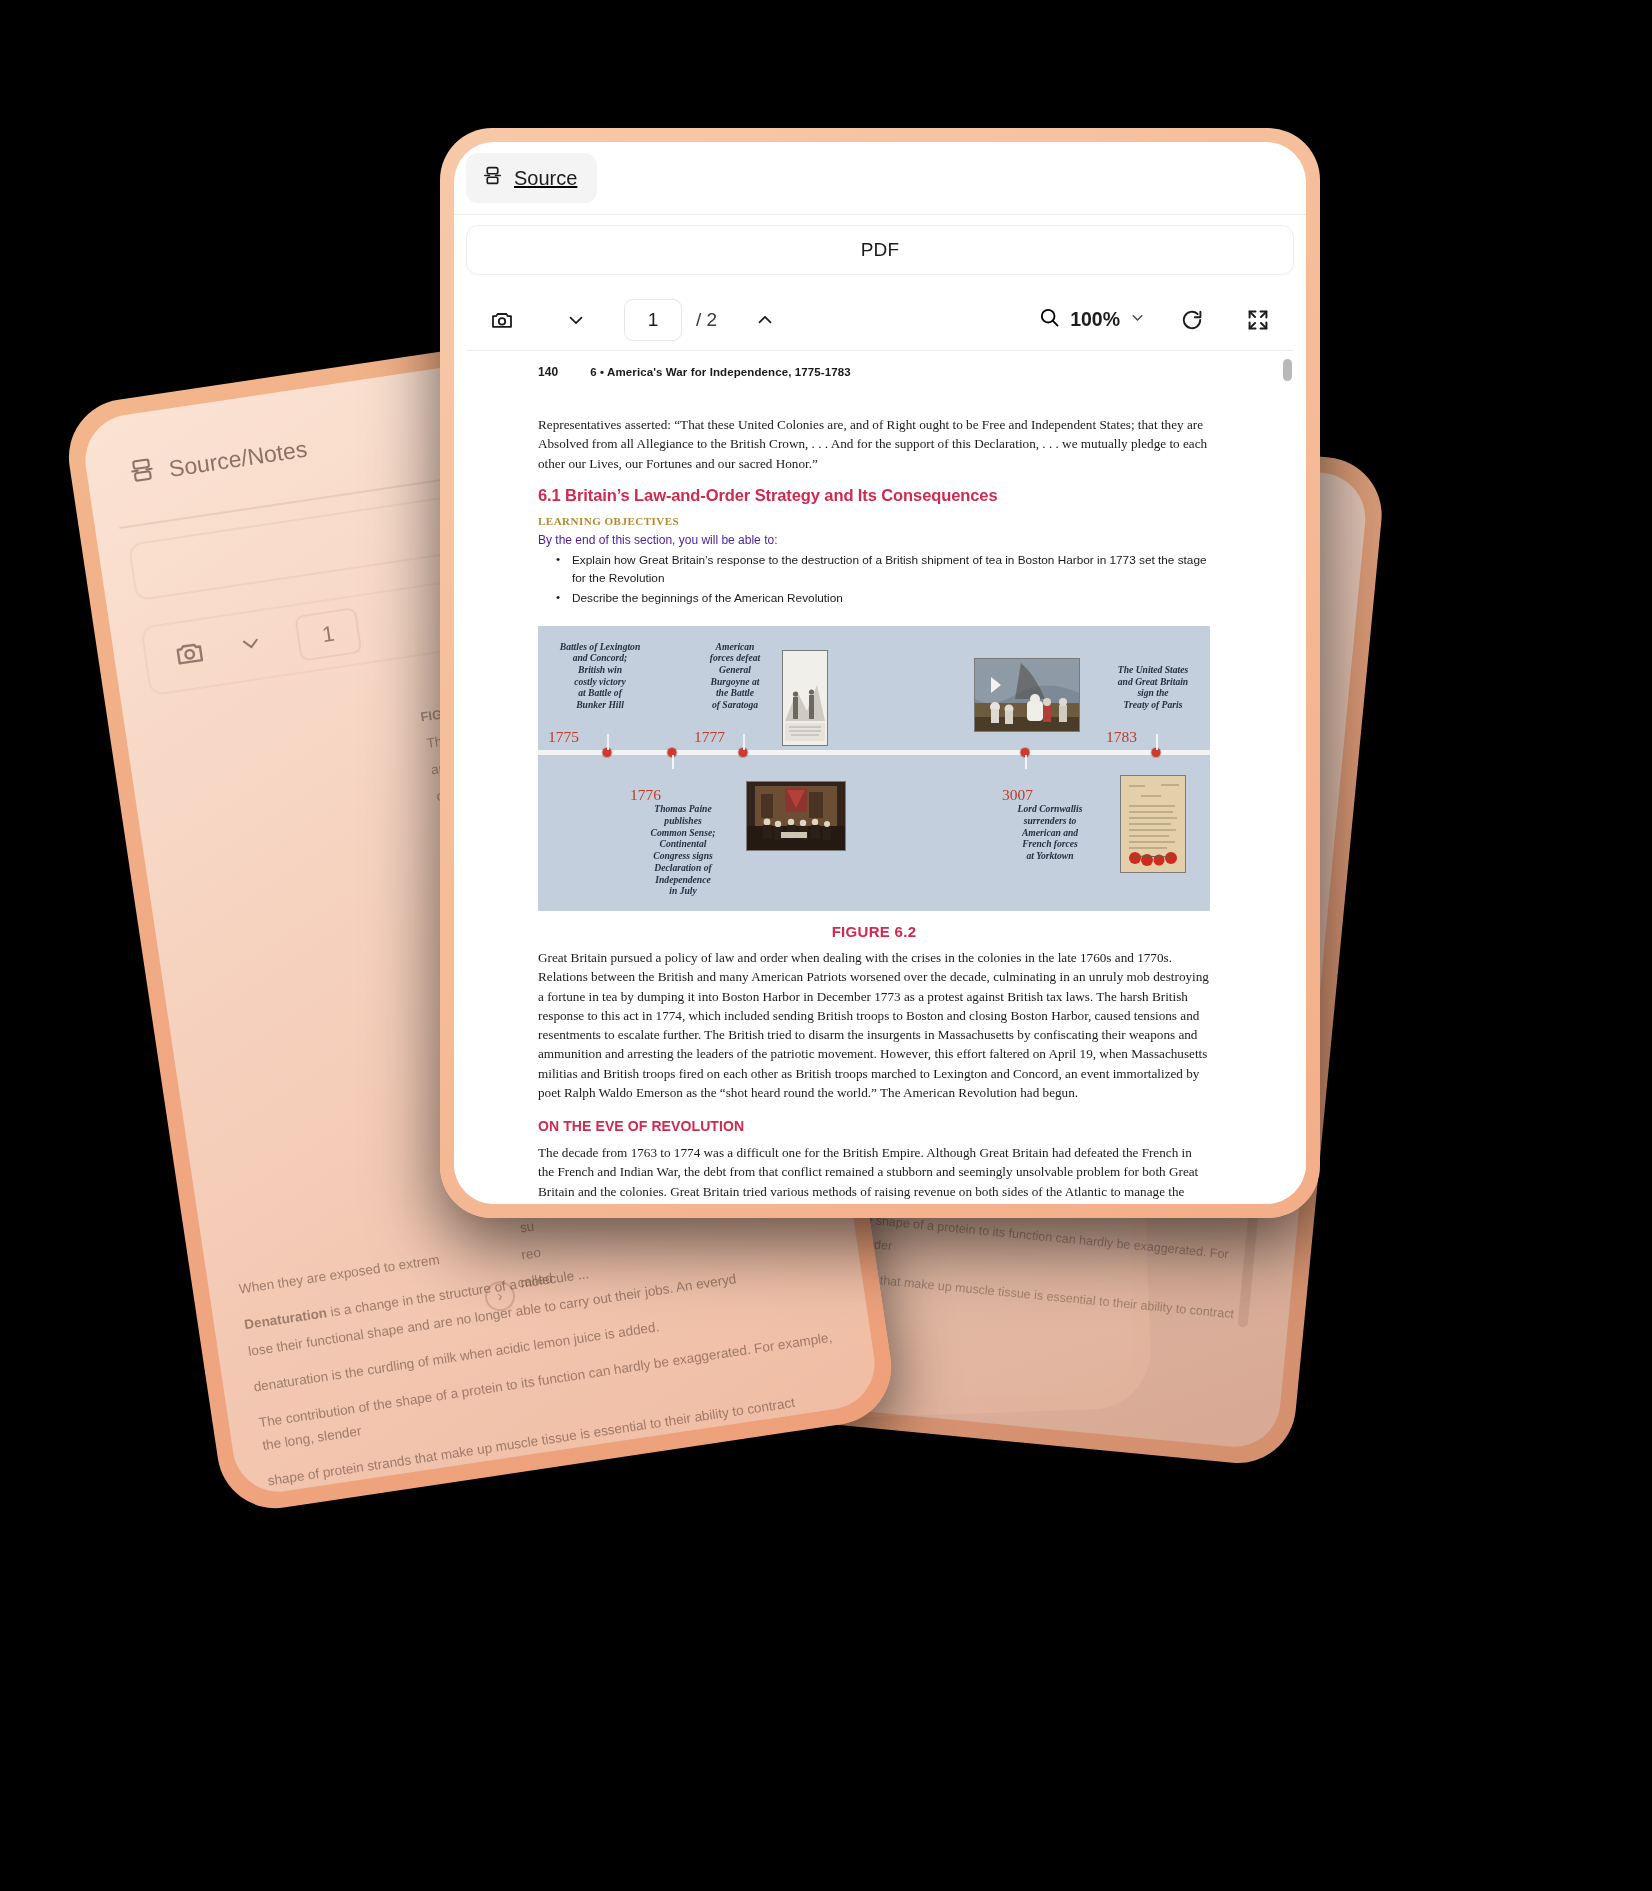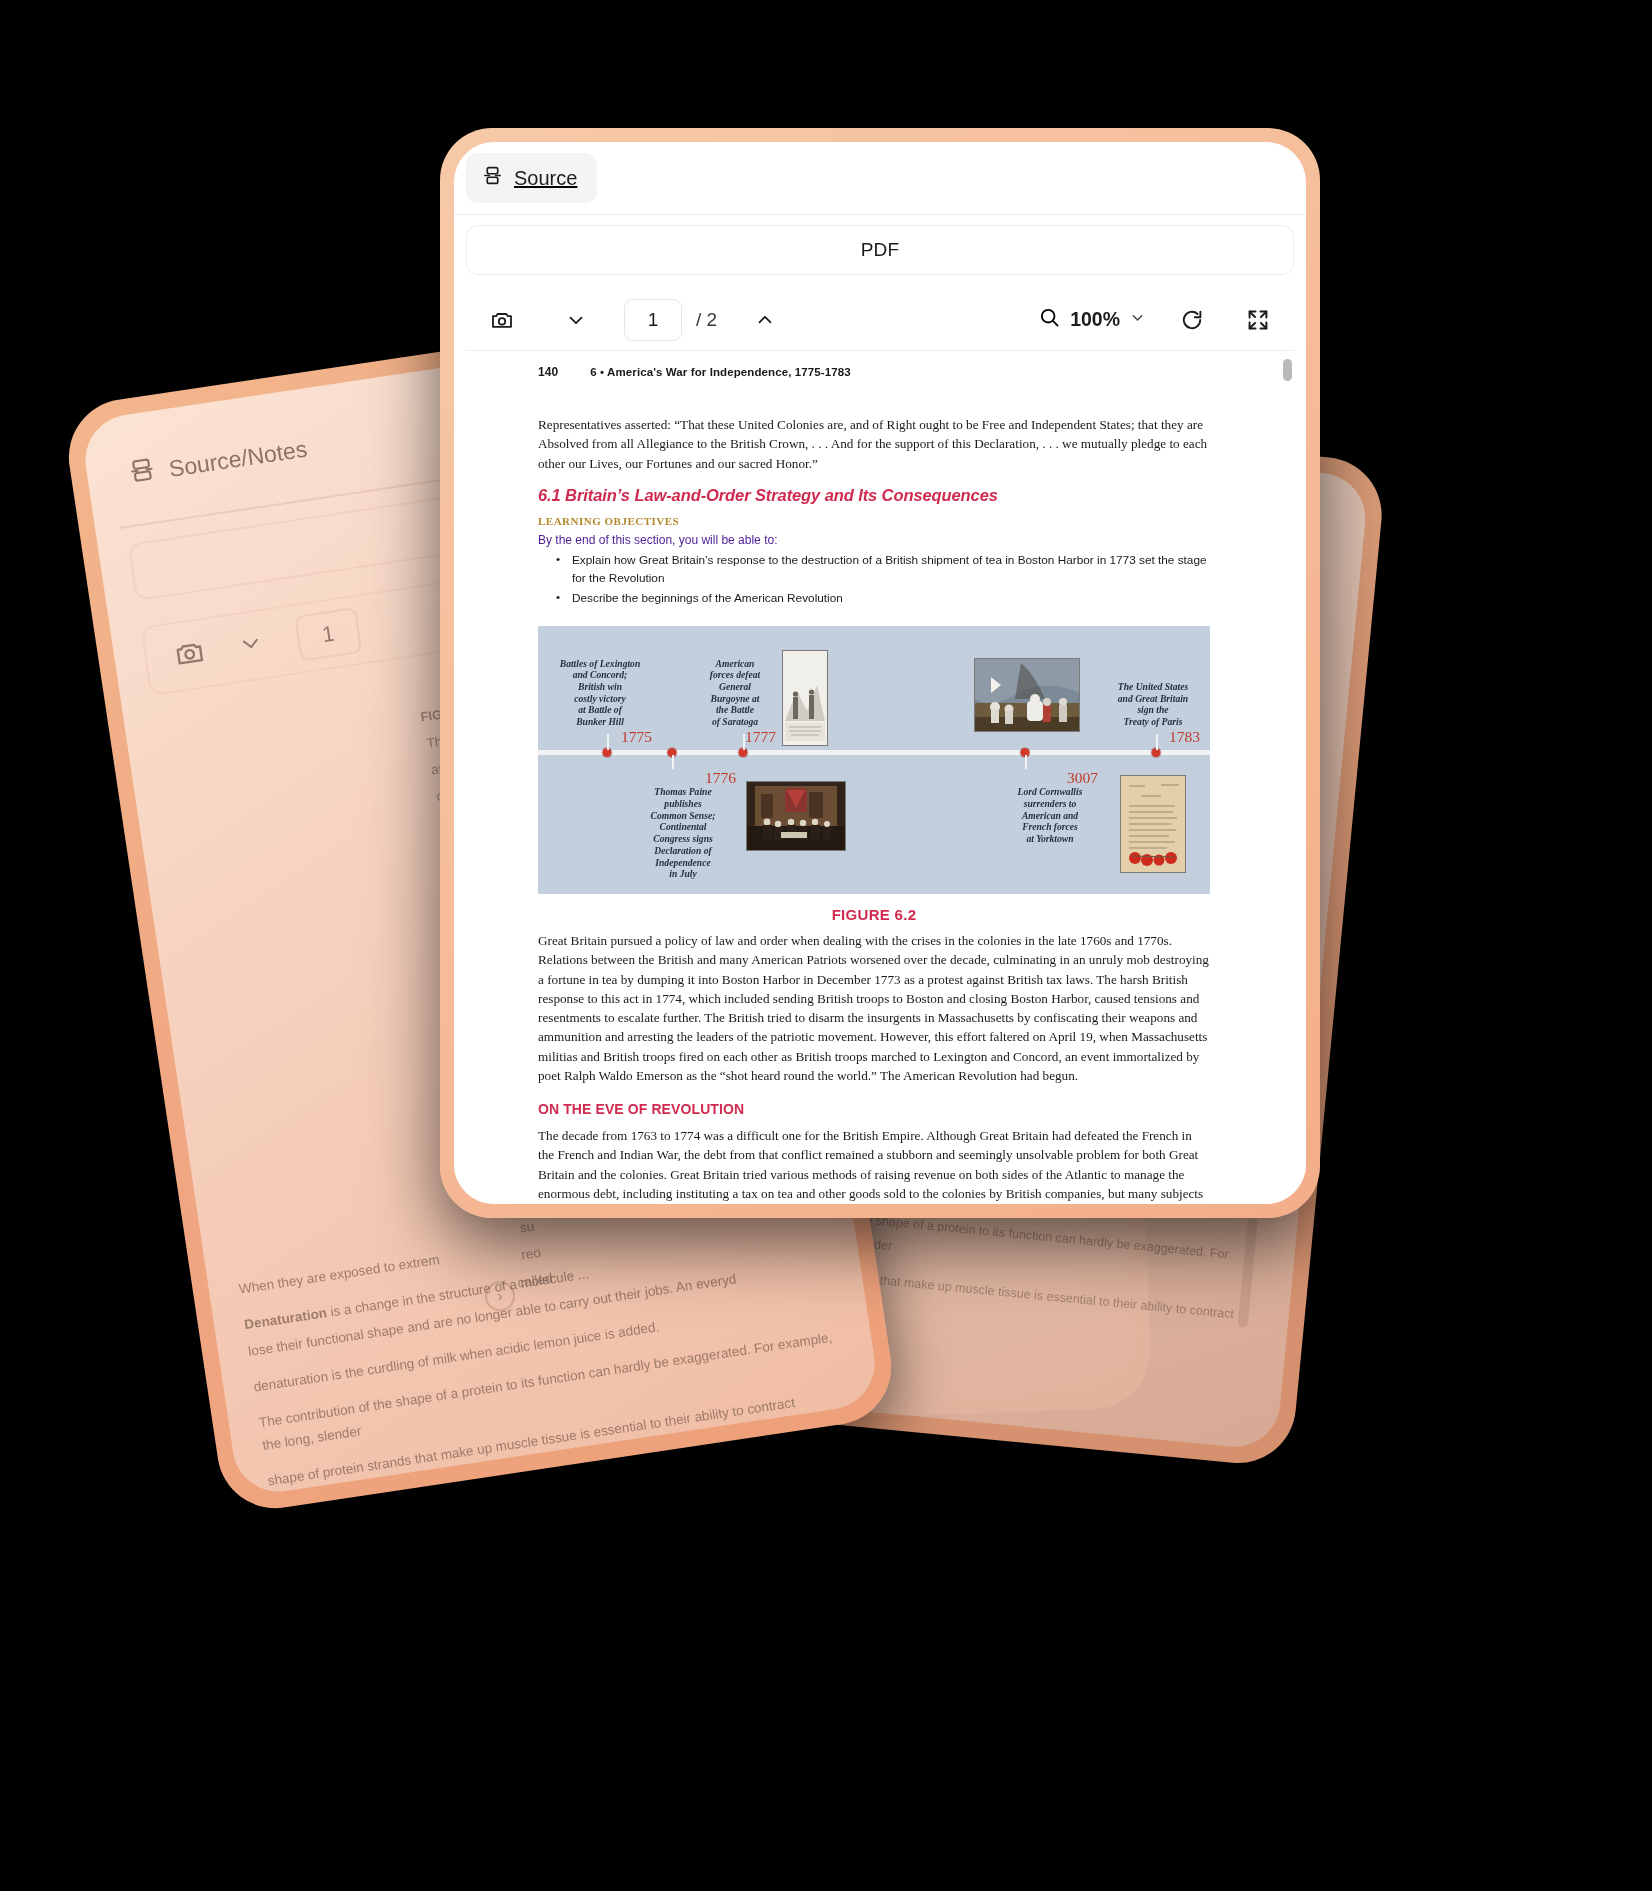--- a/index.html
+++ b/index.html
@@ -164,21 +164,21 @@
   .run-head .folio { font-size:12px; }
 
   .body-serif {
     font-family:"Liberation Serif", serif;
     font-size:13.2px; line-height:1.46; color:#1a1a1a; text-align:left;
   }
   .body-serif p { margin-bottom: 13px; }
 
   h2.sec {
     font-family:"Liberation Sans", sans-serif;
-    color:#cf2a4f; font-size:16.5px; font-weight:700; margin: 6px 0 10px 0; letter-spacing:-.1px;font-style:italic;
+    color:#cf2a4f; font-size:16.5px; font-weight:700; margin: 6px 0 10px 0; letter-spacing:-.1px;
   }
   .lo-title {
     font-family:Liberation Serif, serif;
     color:#b48a2f; font-size:11px; font-weight:700; letter-spacing:.5px; margin-bottom:6px;
   }
   .lo-intro { font-family:"Liberation Sans", sans-serif; font-size:12px; color:#4c1d95; margin-bottom:5px; }
   ul.lo { list-style:none; margin: 0 0 0 18px; }
   ul.lo li {
     font-family:"Liberation Sans", sans-serif; font-size:11.8px; line-height:1.52; color:#1a1a1a;
     position:relative; padding-left:16px; margin-bottom:2px;
@@ -198,21 +198,21 @@
     position:absolute; width:9px; height:9px; border-radius:50%;
     background:#d0392b; top:-2px; transform:translateX(-50%);
     box-shadow: 0 0 0 1px rgba(120,20,10,.25);
   }
   .tl-stem { position:absolute; width:2px; background:#f2f3f4; }
   .tl-cap {
     font-family:"Liberation Serif", serif; font-style:italic; font-weight:700;
     font-size:9.6px; line-height:1.22; color:#23303f; text-align:center;
   }
   .tl-year {
-    font-family:"Liberation Serif", serif; font-size:15.5px; color:#c0392b; text-align:right; line-height:1.15;
+    font-family:"Liberation Serif", serif; font-size:15.5px; color:#c0392b; text-align:left; line-height:1.15;margin-top:17px;
   }
   .tl-img { border:1px solid #7a7a7a; background:#cfd6de; }
   .fig-label {
     text-align:center; color:#cf2a4f; font-size:15px; font-weight:700;
     font-family:"Liberation Sans", sans-serif; letter-spacing:.3px; margin-top:12px;
   }
 
   h3.sub {
     font-family:"Liberation Sans", sans-serif;
     color:#cf2a4f; font-size:14px; font-weight:700; margin: 16px 0 9px 0; letter-spacing:.1px;

